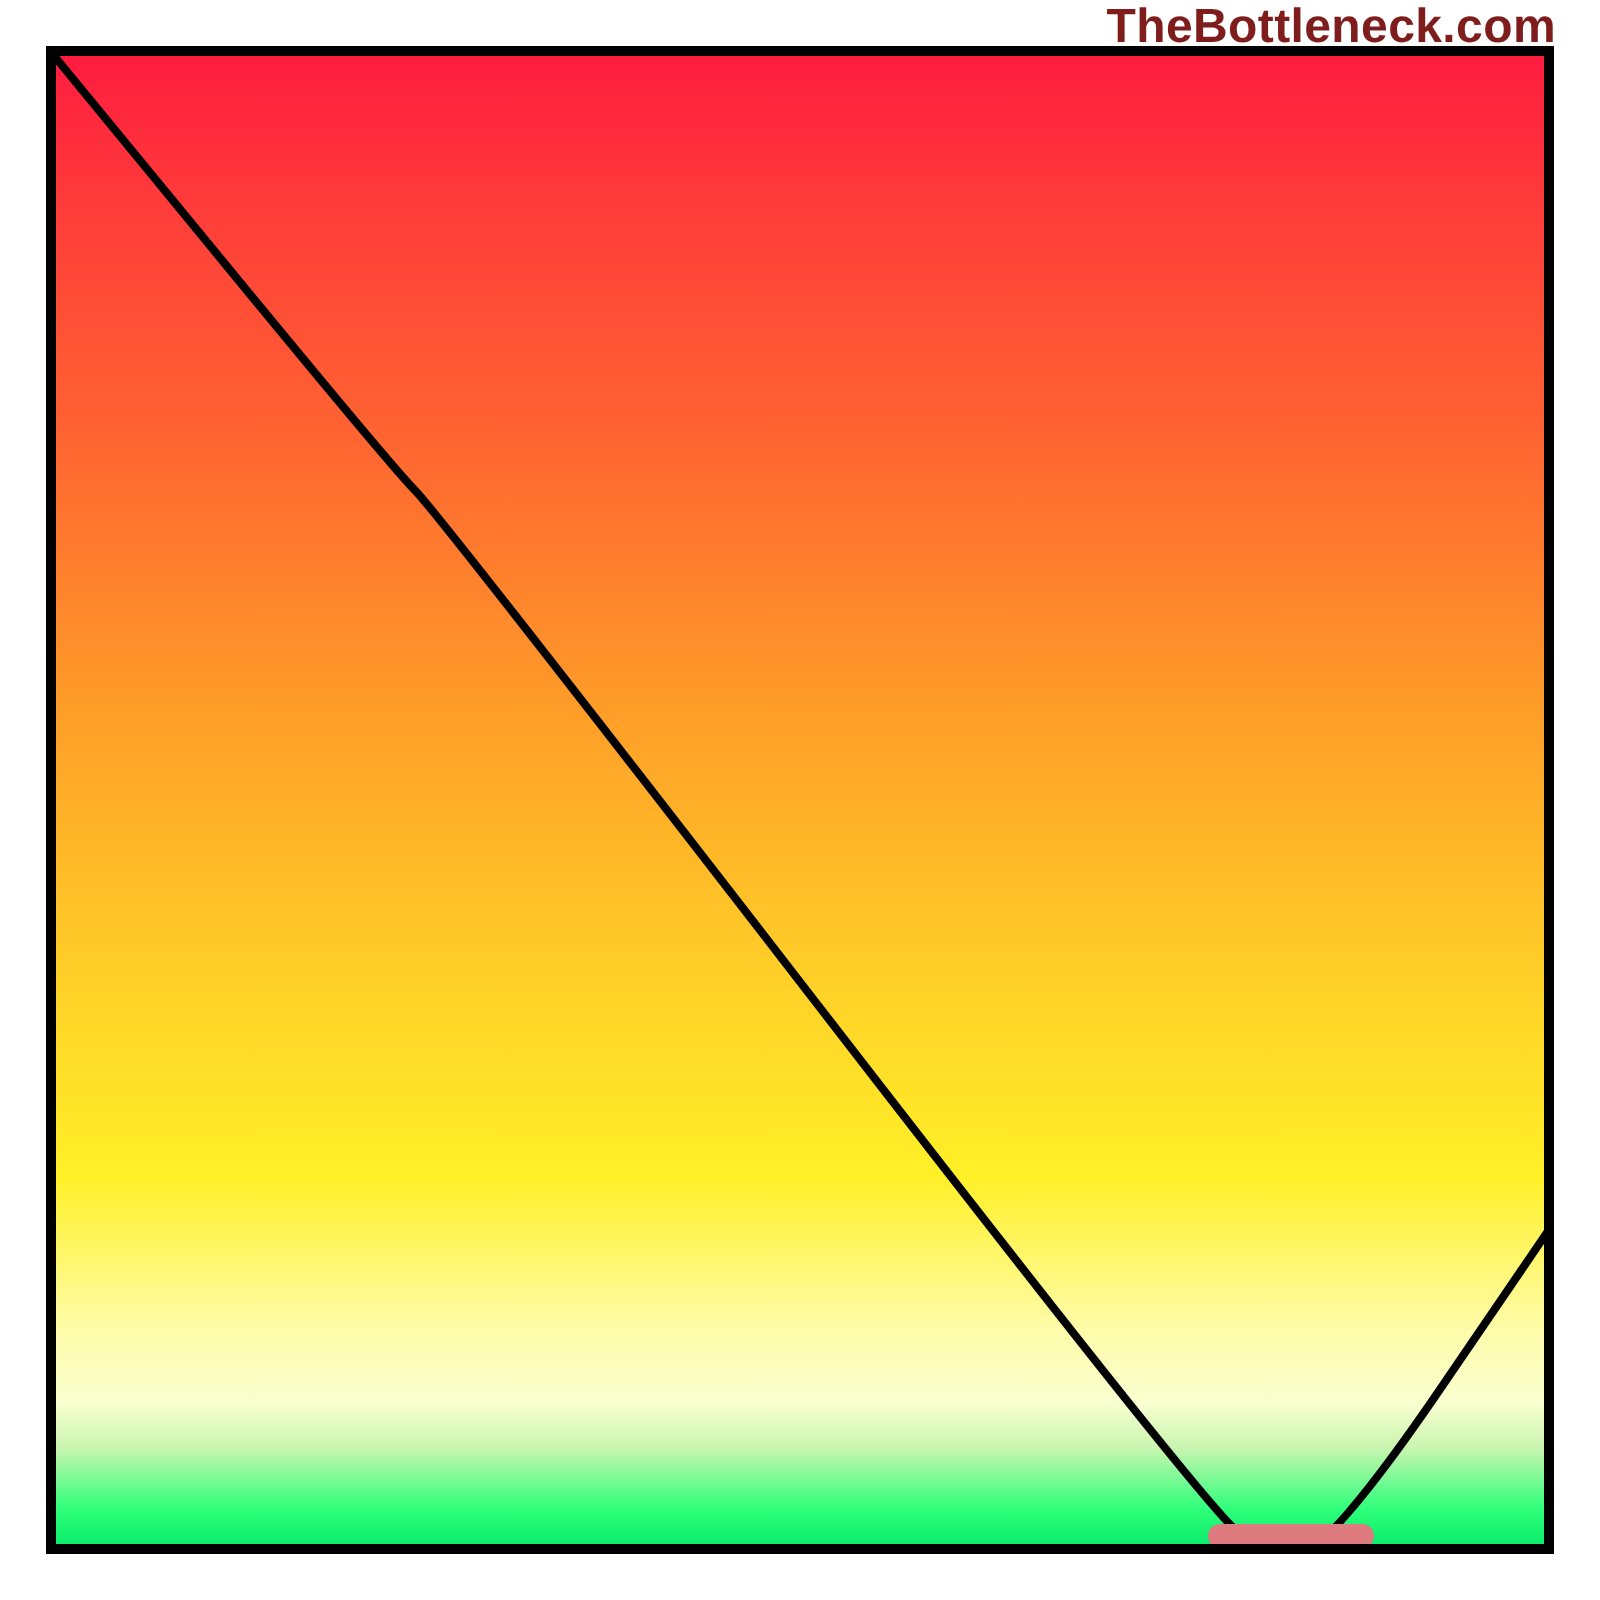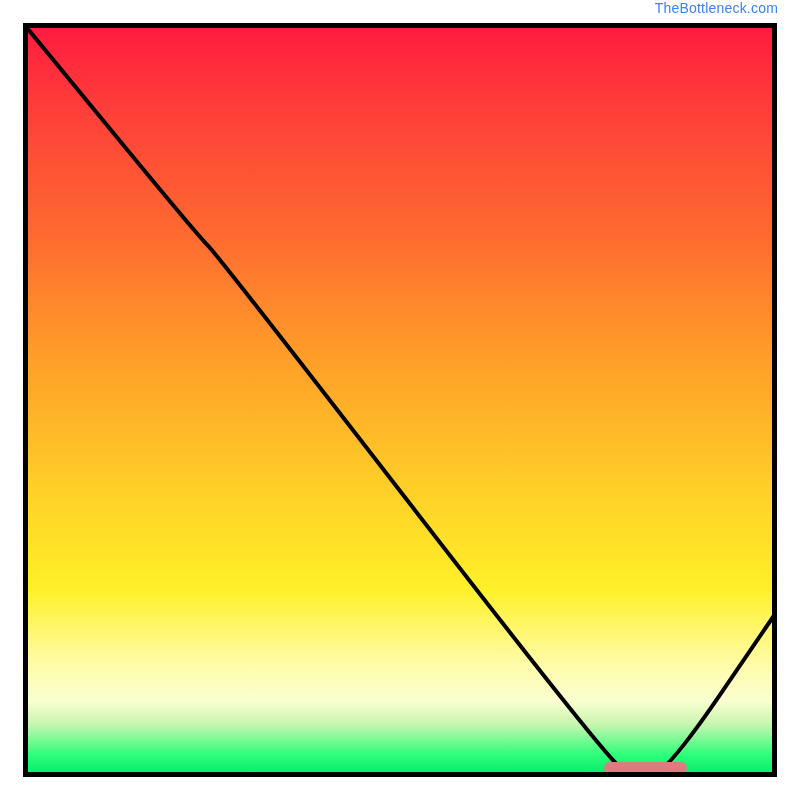--- a/index.html
+++ b/index.html
@@ -51,23 +51,23 @@
     width: 754px;
     height: 754px;
     border: 5px solid #000;
     box-sizing: border-box;
     pointer-events: none;
   }
   .attribution {
     position: absolute;
     top: 0px;
     right: 22px;
-    font-size: 14px;
-    font-weight: 400;
-    color: #3b82f6;
+    font-size: 24px;
+    font-weight: 700;
+    color: #7f1d1d;
     letter-spacing: 0.2px;
   }
   .marker {
     position: absolute;
     height: 12px;
     background: #dd7b7e;
     border-radius: 6px;
   }
 </style>
 </head>

